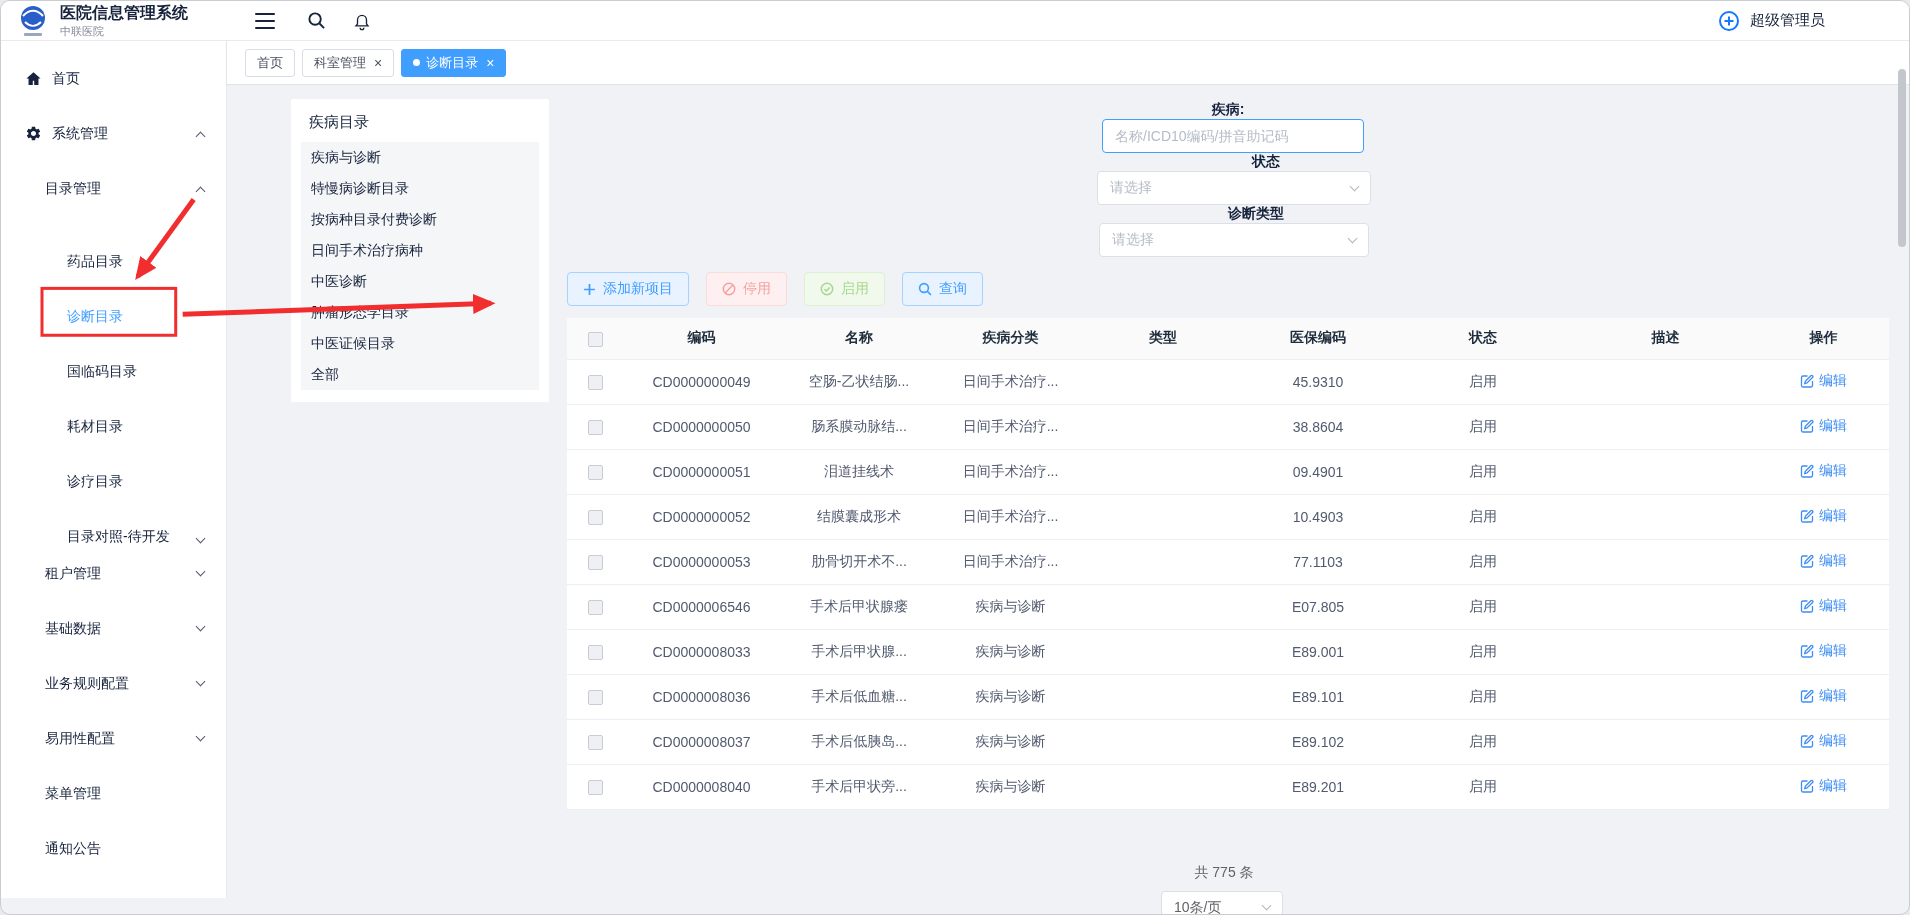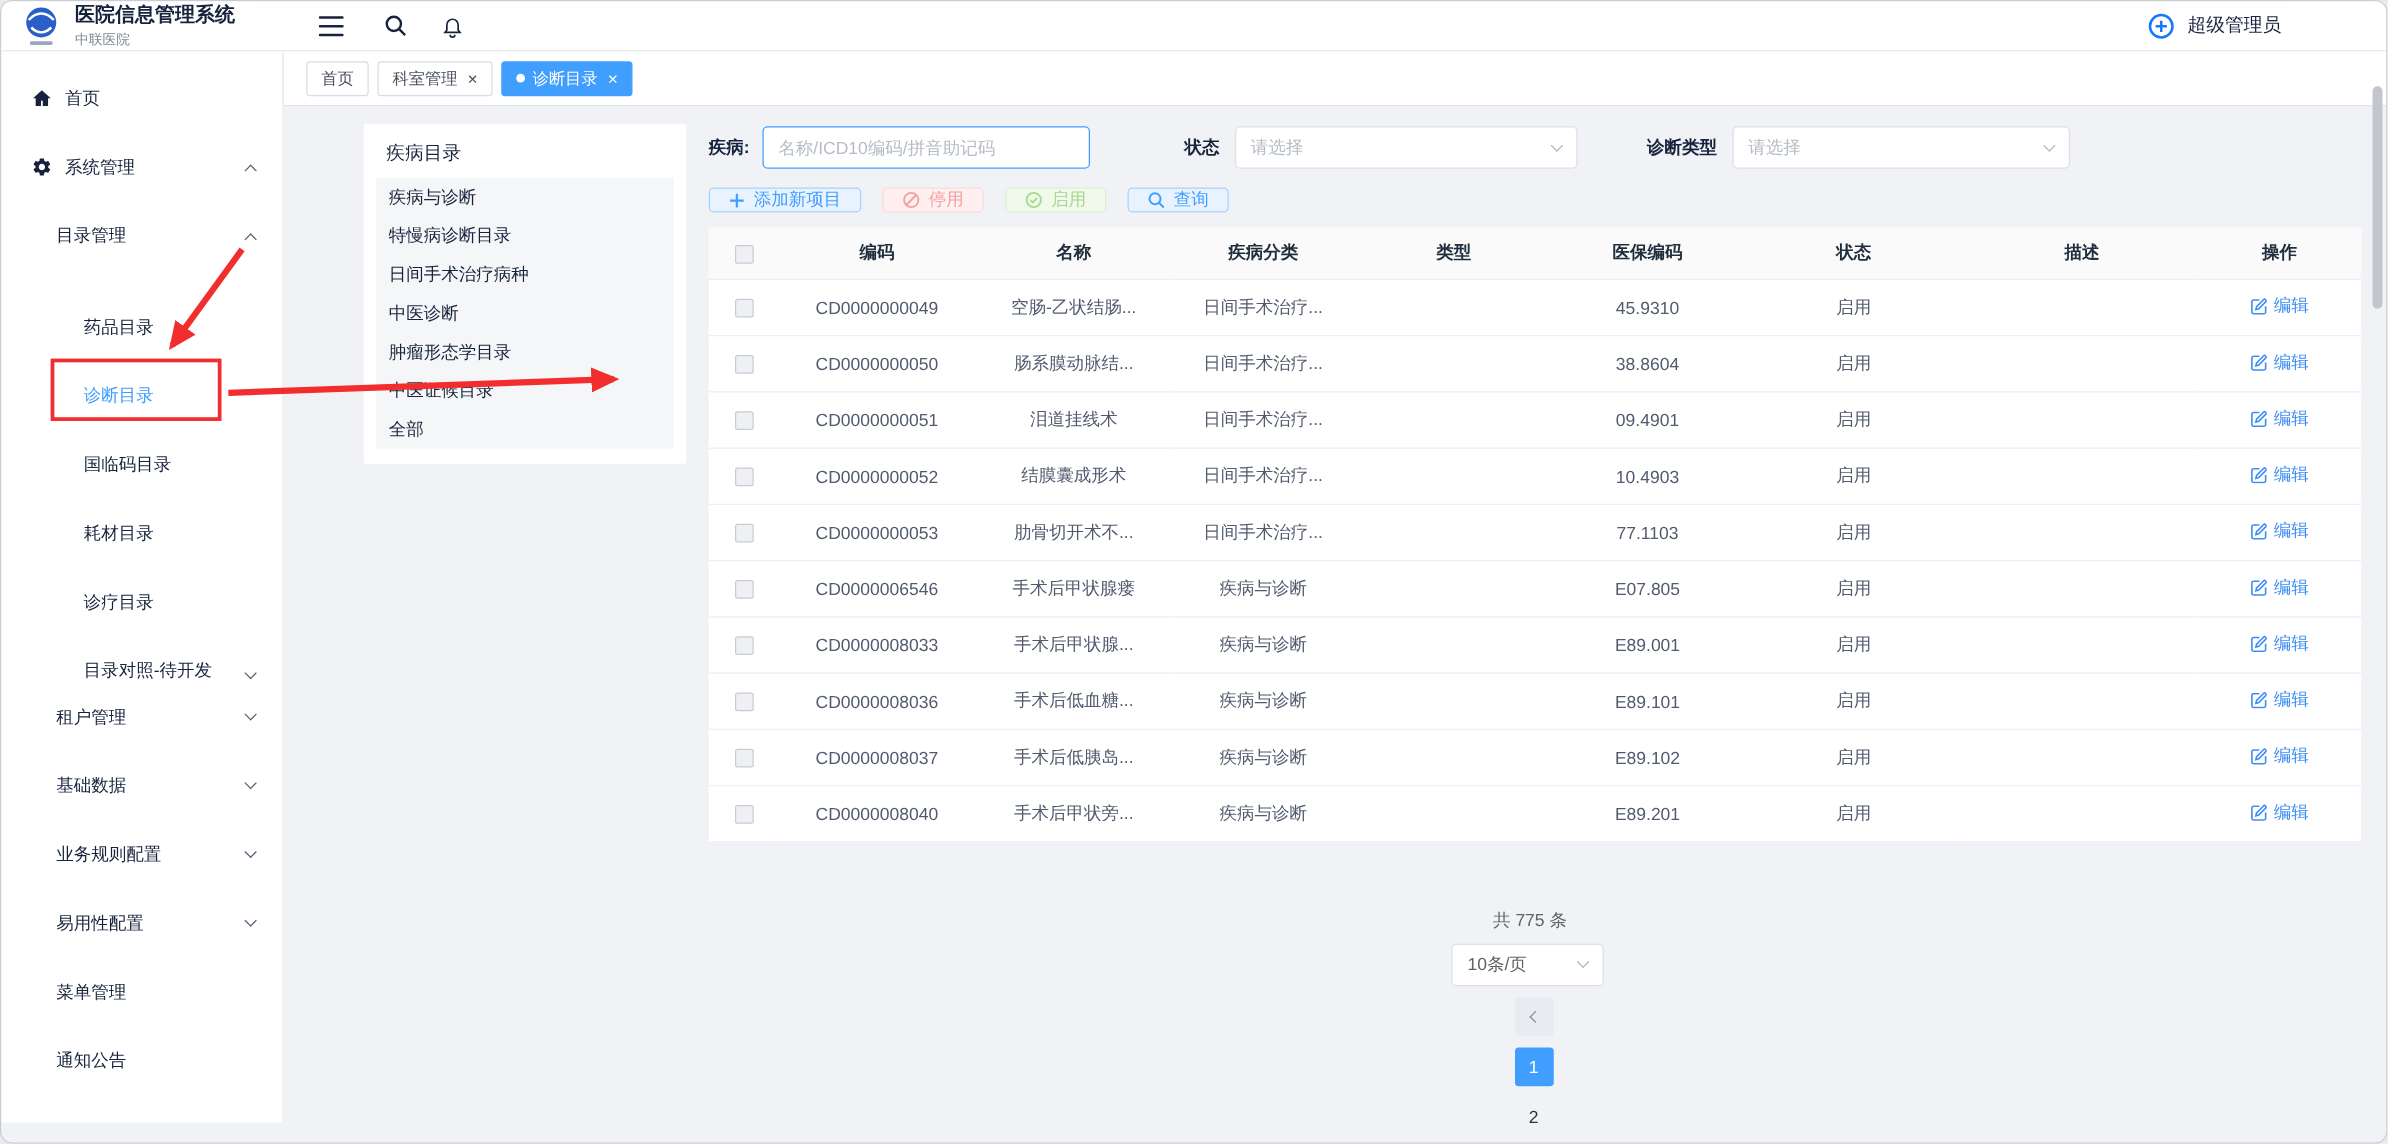--- a/index.html
+++ b/index.html
@@ -46,33 +46,33 @@
 
   
   .content { flex:1; min-height:0; display:flex; gap:18px; padding:14px 20px 0 16px; background:#f0f2f5; }
   .catalog-card { width:258px; flex:0 0 258px; background:#fff; align-self:flex-start; padding:10px 10px 12px 10px; border-radius:2px;margin-left:48px; }
   .catalog-title { font-size:15px; color:#17233d; padding:4px 6px 10px 8px; }
   .catalog-list { list-style:none; background:#f5f6f8; }
   .catalog-list li { height:31px; line-height:31px; padding-left:10px; font-size:14px; color:#17233d; cursor:pointer; white-space:nowrap; }
 
   .work-area { flex:1; min-width:0; display:flex; flex-direction:column; }
 
-  .filters { display:flex; align-items:center; margin:2px 0 15px 0; }
+  .filters { display:flex; align-items:center; margin:2px 0 15px 0;flex-direction:column; }
   .f-label { font-size:14px; font-weight:bold; color:#17233d; white-space:nowrap; }
   .f-input { width:262px; height:34px; margin-left:10px; border:1px solid #409eff; border-radius:4px; padding:0 12px; font-size:14px; color:#303133; outline:none; background:#fff; }
   .f-input::placeholder { color:#b6bcc6; }
   .f-select { height:34px; background:#fff; border:1px solid #dcdfe6; border-radius:4px; display:inline-flex; align-items:center; justify-content:space-between; padding:0 12px; font-size:14px; color:#b6bcc6; cursor:pointer; }
   .f-select .chev { border-color:#b0b5bd; }
   .ml-status { margin-left:76px; }
   .sel-status { width:274px; margin-left:12px; }
   .ml-type { margin-left:56px; }
   .sel-type { width:270px; margin-left:12px; }
 
   .toolbar { display:flex; gap:17px; margin-bottom:12px; }
-  .btn { height:20px; display:inline-flex; align-items:center; gap:7px; padding:0 15px; font-size:14px; border-radius:4px; cursor:pointer; background:#fff; }
+  .btn { height:34px; display:inline-flex; align-items:center; gap:7px; padding:0 15px; font-size:14px; border-radius:4px; cursor:pointer; background:#fff; }
   .btn.blue { color:#409eff; background:#e8f3ff; border:1px solid #a6d2ff; }
   .btn.red { color:#f5a0a0; background:#fef0f0; border:1px solid #fbdada; cursor:not-allowed; }
   .btn.green { color:#a7d88d; background:#f0f9eb; border:1px solid #def0d2; cursor:not-allowed; }
 
   .table-card { background:#fff; }
   table { width:100%; border-collapse:collapse; table-layout:fixed; }
   thead th { height:41px; background:#fafafa; font-size:14px; font-weight:bold; color:#1f2d3d; text-align:center; border-bottom:1px solid #ebeef5; }
   tbody td { height:45px; font-size:14px; color:#515a6e; text-align:center; border-bottom:1px solid #ebeef5; background:#fff; overflow:hidden; white-space:nowrap; text-overflow:ellipsis; }
   .checkbox { display:inline-block; width:15px; height:15px; border:1px solid #c9ccd4; background:#eef0f3; border-radius:2px; vertical-align:middle; cursor:pointer; }
   .edit-link { display:inline-flex; align-items:center; gap:5px; color:#3d8df5; cursor:pointer; font-size:14px; }
@@ -225,20 +225,21 @@
         </div>
       </div>
 
       <div class="content">
 
         <section class="catalog-card">
           <div class="catalog-title">疾病目录</div>
           <ul class="catalog-list">
             <li>疾病与诊断</li>
             <li>特慢病诊断目录</li>
+            <li>按病种目录付费诊断</li>
             <li>日间手术治疗病种</li>
             <li>中医诊断</li>
             <li>肿瘤形态学目录</li>
             <li>中医证候目录</li>
             <li>全部</li>
           </ul>
         </section>
 
         <section class="work-area">
 

